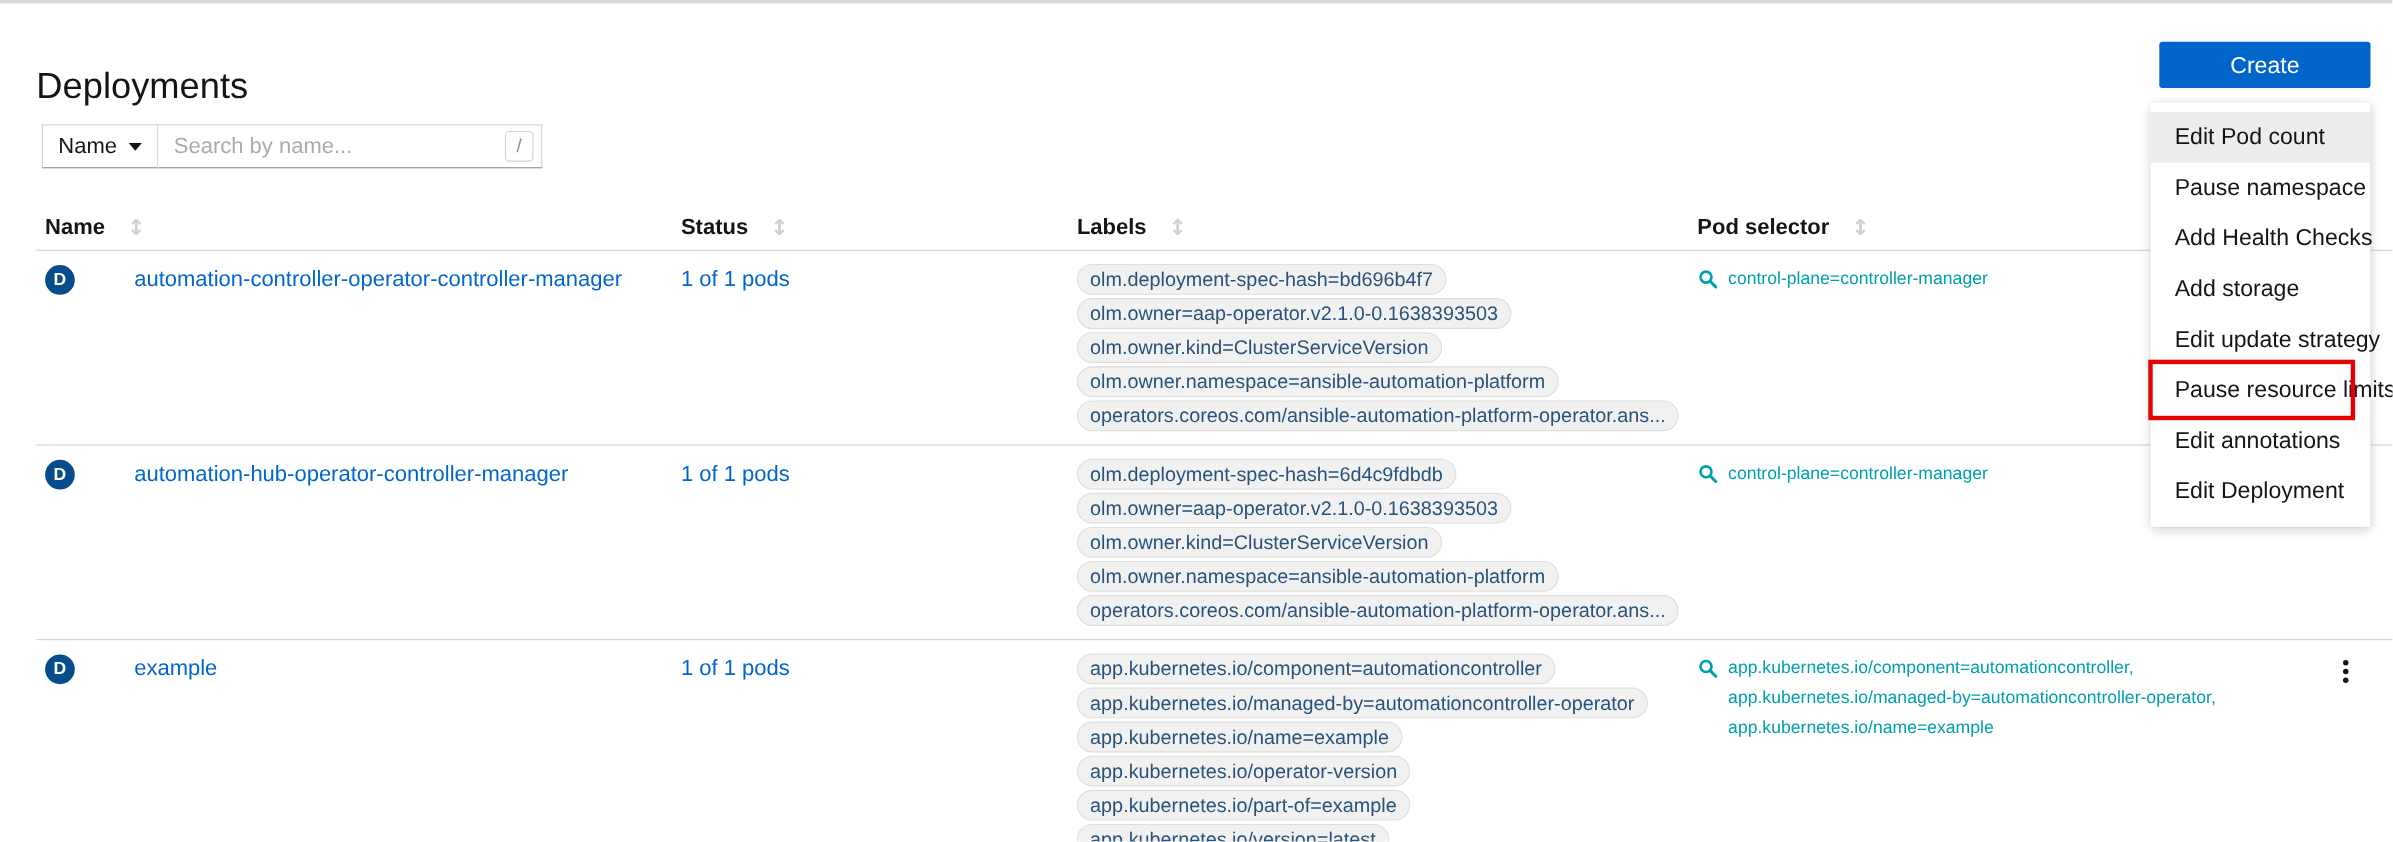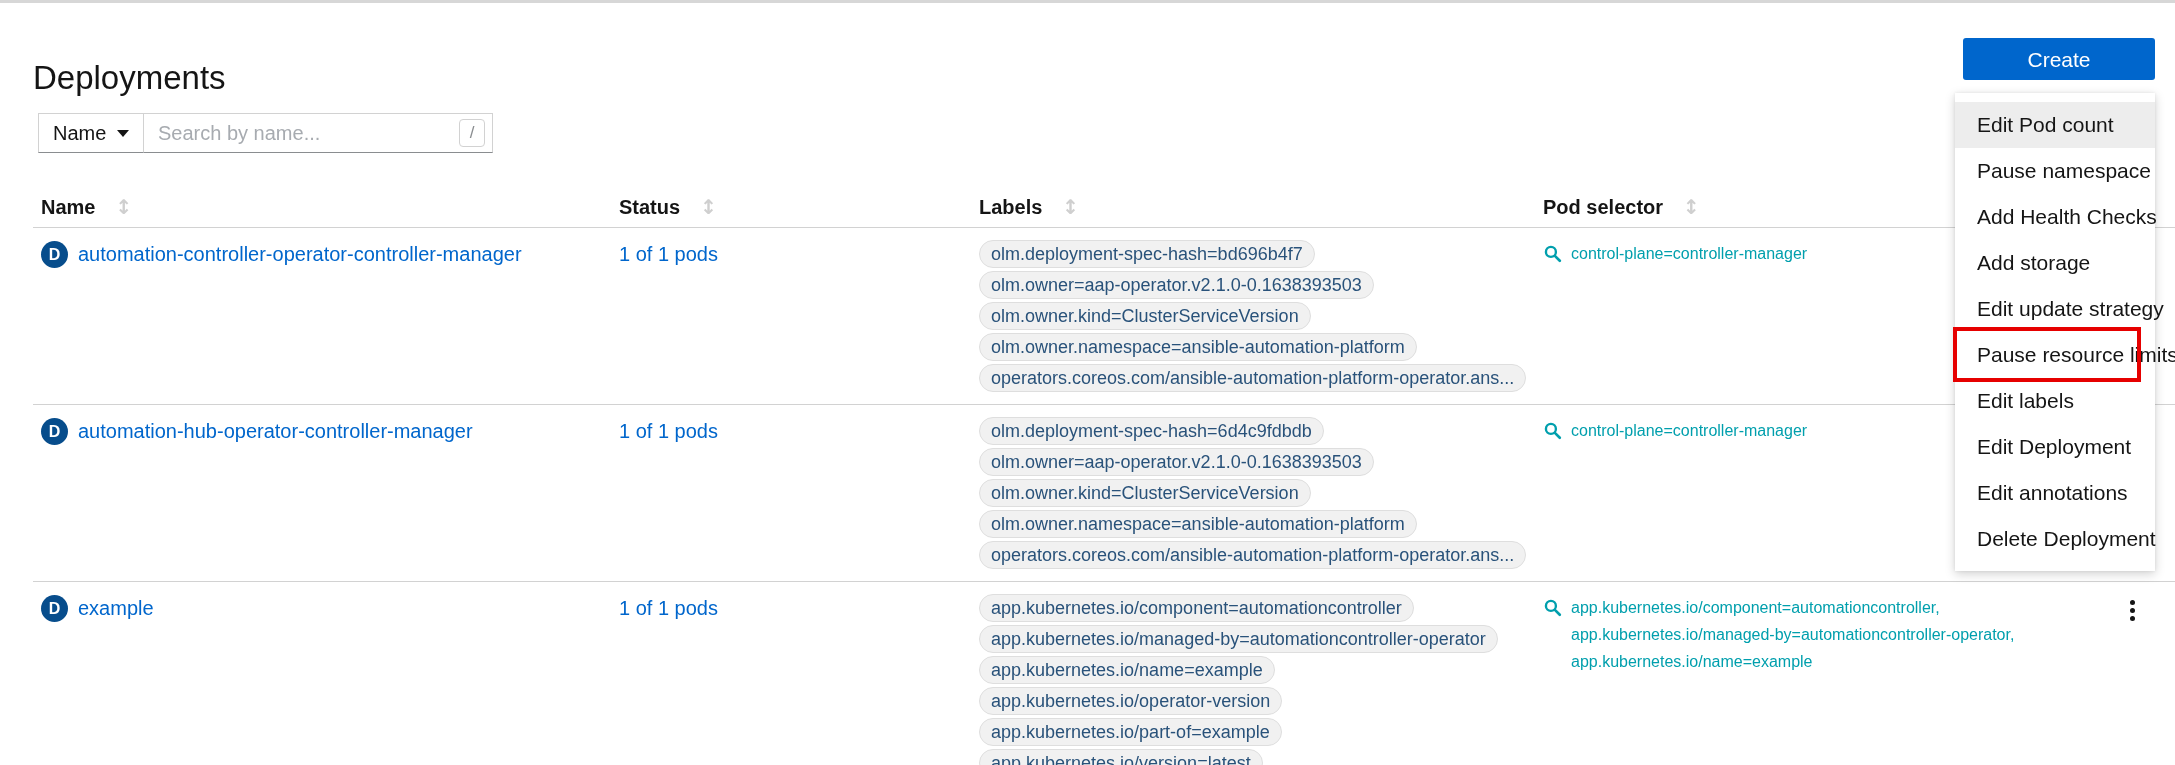--- a/index.html
+++ b/index.html
@@ -32,21 +32,21 @@
   .table{position:absolute;left:33px;top:195px;width:2142px;}
   .t-head,.t-row{display:grid;grid-template-columns:578px 360px 564px 537px 1fr;}
   .t-head{border-bottom:1px solid #d2d2d2;}
   .th{padding:0 16px 8px 8px;font-size:20px;font-weight:700;color:#151515;display:flex;align-items:center;gap:20px;}
   .sort-icon{color:#cfcfcf;font-size:20px;font-family:"DejaVu Sans",sans-serif;cursor:pointer;}
   .t-row{border-bottom:1px solid #d2d2d2;padding:12px 0 9px;}
   .cell{padding-left:8px;padding-right:16px;}
   .name-cell{display:flex;align-items:flex-start;gap:10px;}
   .badge{flex:0 0 auto;width:27px;height:27px;border-radius:50%;background:#074d8c;color:#fff;font-size:16px;font-weight:700;
       display:flex;align-items:center;justify-content:center;margin-top:1px;}
-  .link{color:#0066cc;font-size:20px;text-decoration:none;cursor:pointer;line-height:28px;}
+  .link{color:#0066cc;font-size:20px;text-decoration:none;cursor:pointer;line-height:28px;margin-left:44px;}
   .status-link{color:#0066cc;font-size:20px;cursor:pointer;line-height:28px;}
   .chip{display:block;width:fit-content;max-width:100%;background:#f1f1f1;border:1px solid #dedede;border-radius:14px;
       padding:2px 11px;margin-bottom:3px;font-size:18px;color:#29527a;line-height:22px;cursor:pointer;white-space:nowrap;}
   .sel-cell{position:relative;padding-left:8px;}
   .sel-icon{position:absolute;left:8px;top:4px;color:#009fad;}
   .sel-lines{margin-left:28px;}
   .sel-line{color:#009fad;font-size:16px;line-height:27px;cursor:pointer;white-space:nowrap;}
   .kebab-cell{position:relative;}
   .kebab{position:absolute;left:50px;top:6px;width:20px;height:30px;display:flex;flex-direction:column;align-items:center;
       justify-content:flex-start;gap:3px;cursor:pointer;}
@@ -218,18 +218,16 @@
 </div>
   </div>
 
   <div class="menu" id="menu">
       <div class="menu-item hovered">Edit Pod count</div>
       <div class="menu-item">Pause namespace</div>
       <div class="menu-item">Add Health Checks</div>
       <div class="menu-item">Add storage</div>
       <div class="menu-item">Edit update strategy</div>
       <div class="menu-item annotated">Pause resource limits</div>
-      <div class="menu-item">Edit labels</div>
+      <div class="menu-item">Edit annotations</div>
       <div class="menu-item">Edit Deployment</div>
-      <div class="menu-item">Edit annotations</div>
-      <div class="menu-item">Delete Deployment</div>
     </div>
 </div>
 
 </body></html>

